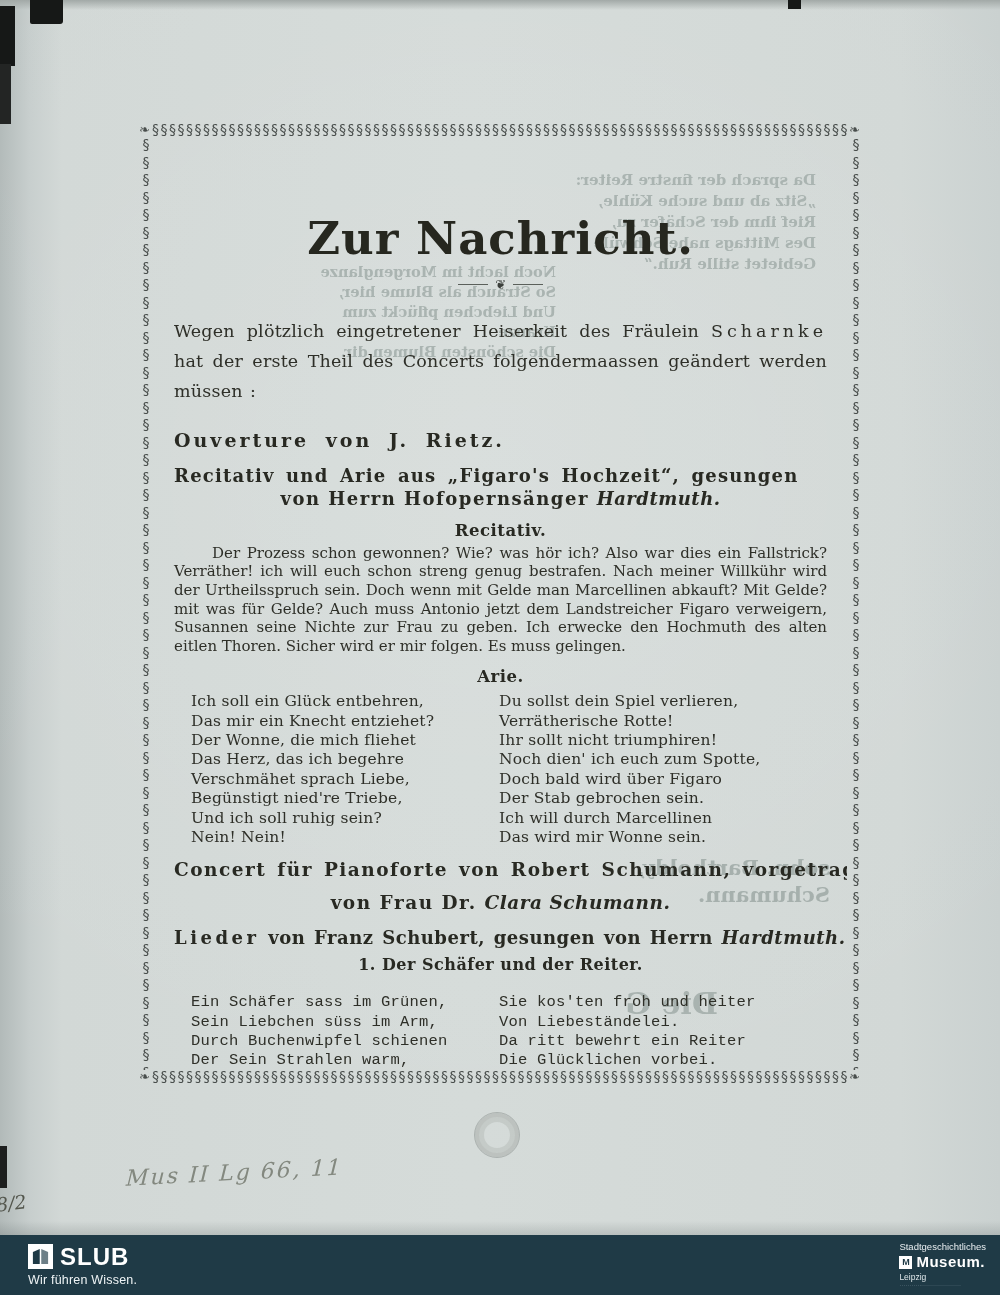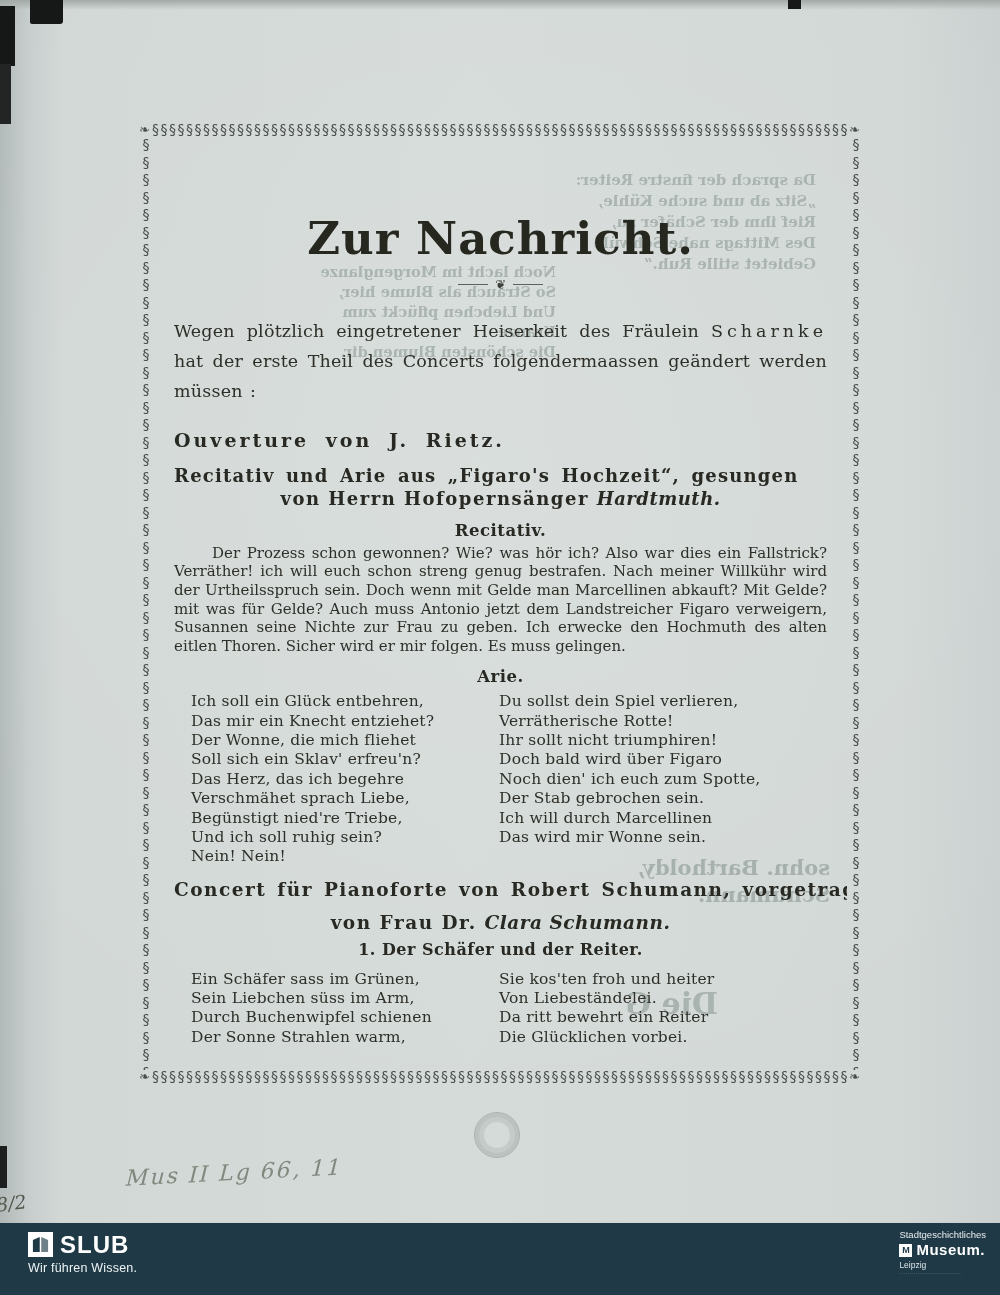--- a/index.html
+++ b/index.html
@@ -83,41 +83,41 @@
 
   .verse { display:flex; margin:6px 0 0 17px; font-size:15.5px; line-height:1.25; letter-spacing:0.2px; }
   .vcol-1 { width:308px; }
   .vcol-2 { flex:1; }
 
   .concert1 { margin-top:12px; font-size:18.5px; letter-spacing:1.5px; word-spacing:3px; white-space:nowrap; }
   .concert2 { margin-top:12px; text-align:center; font-size:18.5px; letter-spacing:1.5px; }
   .lieder { margin-top:14px; font-size:18px; letter-spacing:0.5px; word-spacing:2px; white-space:nowrap; }
   .sperr2 { letter-spacing:3.5px; }
   .songhead { margin-top:7px; font-size:16px; }
-  .verse2 { margin-top:11px; }
+  .verse2 { margin-top:19px;font-family:Liberation Mono, monospace; }
 
   
   .stamp {
     position:absolute; left:474px; top:1112px; width:46px; height:46px; z-index:2;
     border:1.5px solid rgba(85,90,86,0.32); border-radius:50%;
     box-shadow: inset 0 0 0 4px rgba(85,90,86,0.07), inset 0 0 0 9px rgba(85,90,86,0.12);
   }
   .shelfmark {
     position:absolute; left:126px; top:1160px; z-index:2;
     font-style:italic; font-size:22px; letter-spacing:2px; color:#83887f;
     transform:rotate(-3deg) skewX(-6deg); white-space:nowrap;
   }
   .edge-number {
     position:absolute; left:-4px; top:1192px; z-index:2;
     font-style:italic; font-size:19px; color:#53564d; transform:rotate(-7deg);
   }
 
   
   .footer {
-    position:absolute; left:0; bottom:0; width:1000px; height:72px;
+    position:absolute; left:0; bottom:0; width:1000px; height:60px;
     background:#1f3a46; z-index:5; color:#fff;
     font-family:"Liberation Sans", sans-serif;
   }
   .f-left { position:absolute; left:28px; top:9px; }
   .slub-row { display:flex; align-items:center; gap:7px; }
   .slub-logo { width:25px; height:25px; background:#fff; display:flex; align-items:center; justify-content:center; }
   .slub-logo svg { display:block; }
   .slub-name { font-size:24px; font-weight:bold; letter-spacing:1px; line-height:25px; }
   .slub-slogan { margin-top:4px; font-size:12.5px; color:#eef3f5; letter-spacing:0.2px; }
   .f-right { position:absolute; right:14px; top:7px; text-align:left; line-height:1.1; }
@@ -184,50 +184,50 @@
 
       <h3 class="subhead">Recitativ.</h3>
       <p class="recit-text">Der Prozess schon gewonnen? Wie? was hör ich? Also war dies ein Fallstrick? Verräther! ich will euch schon streng genug bestrafen. Nach meiner Willkühr wird der Urtheilsspruch sein. Doch wenn mit Gelde man Marcellinen abkauft? Mit Gelde? mit was für Gelde? Auch muss Antonio jetzt dem Landstreicher Figaro verweigern, Susannen seine Nichte zur Frau zu geben. Ich erwecke den Hochmuth des alten eitlen Thoren. Sicher wird er mir folgen. Es muss gelingen.</p>
 
       <h3 class="subhead">Arie.</h3>
       <div class="verse">
         <div class="vcol-1">
           <div>Ich soll ein Glück entbehren,</div>
           <div>Das mir ein Knecht entziehet?</div>
           <div>Der Wonne, die mich fliehet</div>
-          <div>Soll sich ein Sklav' erfreu'n?</div>
           <div>Das Herz, das ich begehre</div>
           <div>Verschmähet sprach Liebe,</div>
           <div>Begünstigt nied're Triebe,</div>
           <div>Und ich soll ruhig sein?</div>
           <div>Nein! Nein!</div>
         </div>
         <div class="vcol-2">
           <div>Du sollst dein Spiel verlieren,</div>
           <div>Verrätherische Rotte!</div>
           <div>Ihr sollt nicht triumphiren!</div>
+          <div>Noch dien' ich euch zum Spotte,</div>
           <div>Doch bald wird über Figaro</div>
-          <div>Noch dien' ich euch zum Spotte,</div>
           <div>Der Stab gebrochen sein.</div>
           <div>Ich will durch Marcellinen</div>
           <div>Das wird mir Wonne sein.</div>
         </div>
       </div>
 
       <p class="prog concert1">Concert für Pianoforte von Robert Schumann, vorgetragen</p>
       <p class="prog concert2"><span>von Frau Dr. </span><span class="iname">Clara Schumann.</span></p>
 
+      <p class="prog lieder"><span class="sperr2">Lieder</span><span> von Franz Schubert, gesungen von Herrn </span><span class="iname">Hardtmuth.</span></p>
 
       <h3 class="subhead songhead">1. Der Schäfer und der Reiter.</h3>
       <div class="verse verse2">
         <div class="vcol-1">
           <div>Ein Schäfer sass im Grünen,</div>
           <div>Sein Liebchen süss im Arm,</div>
           <div>Durch Buchenwipfel schienen</div>
-          <div>Der Sonne Strahlen warm,</div>
+          <div>Der Sein Strahlen warm,</div>
         </div>
         <div class="vcol-2">
           <div>Sie kos'ten froh und heiter</div>
           <div>Von Liebeständelei.</div>
           <div>Da ritt bewehrt ein Reiter</div>
           <div>Die Glücklichen vorbei.</div>
         </div>
       </div>
 
     </div>

